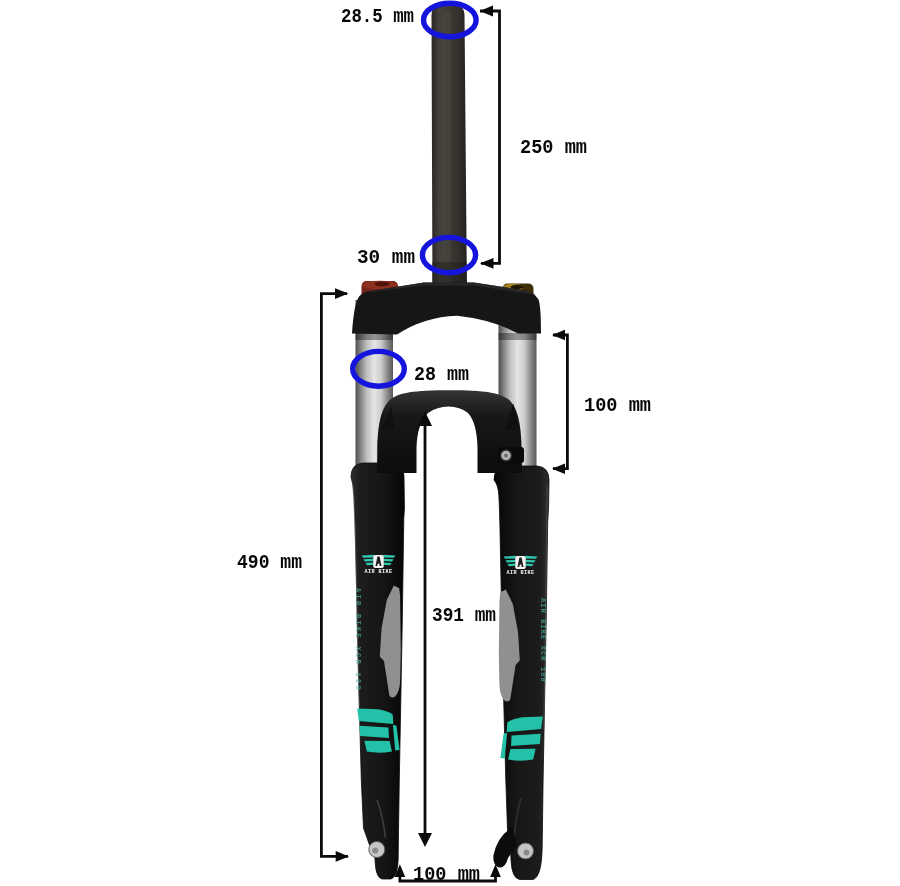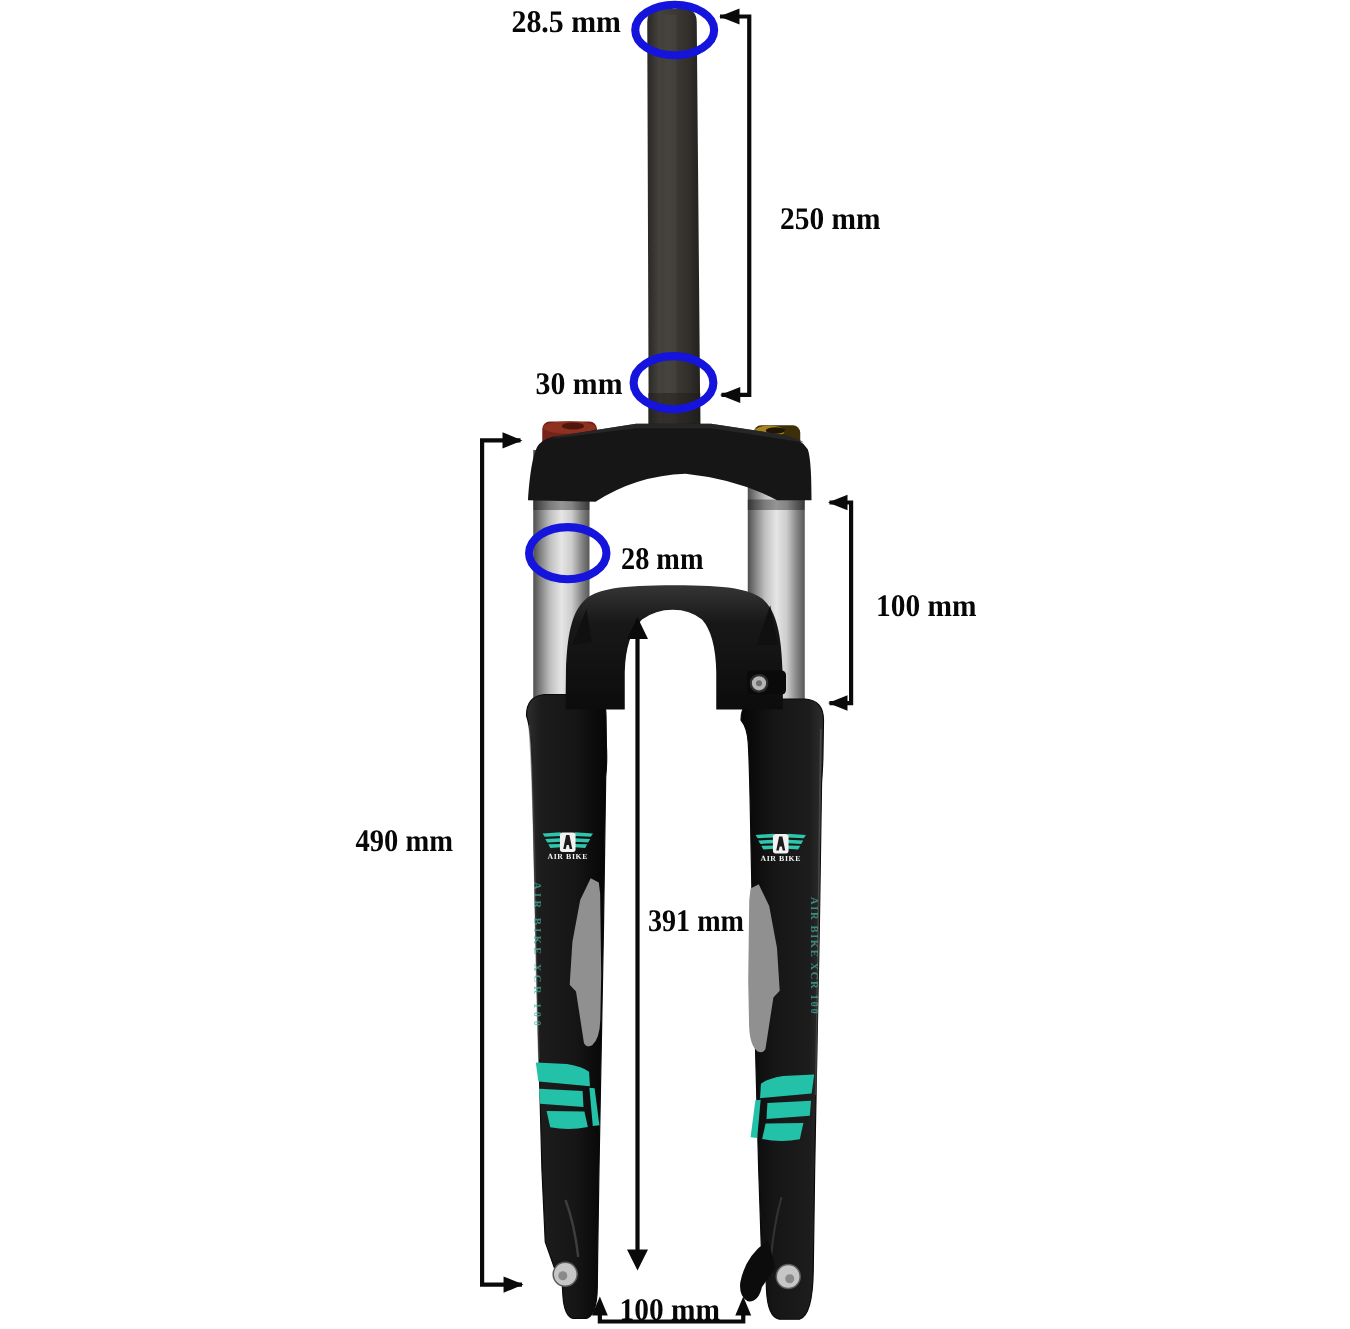--- a/index.html
+++ b/index.html
@@ -1,16 +1,16 @@
 <!DOCTYPE html>
 <html><head>
 <meta charset="utf-8">
 <style>
 html,body{margin:0;padding:0;background:#ffffff;}
-#c{position:relative;width:900px;height:886px;overflow:hidden;font-family:Liberation Serif, serif;}
+#c{position:relative;width:900px;height:886px;overflow:hidden;font-family:Liberation Mono, monospace;}
 svg{display:block;}
 </style>
 </head>
 <body>
 <div id="c">
 <svg width="900" height="886" viewBox="0 0 900 886">
 <defs>
 <linearGradient id="steer" x1="0" y1="0" x2="1" y2="0">
 <stop offset="0" stop-color="#282724"></stop>
 <stop offset="0.22" stop-color="#45423d"></stop>

